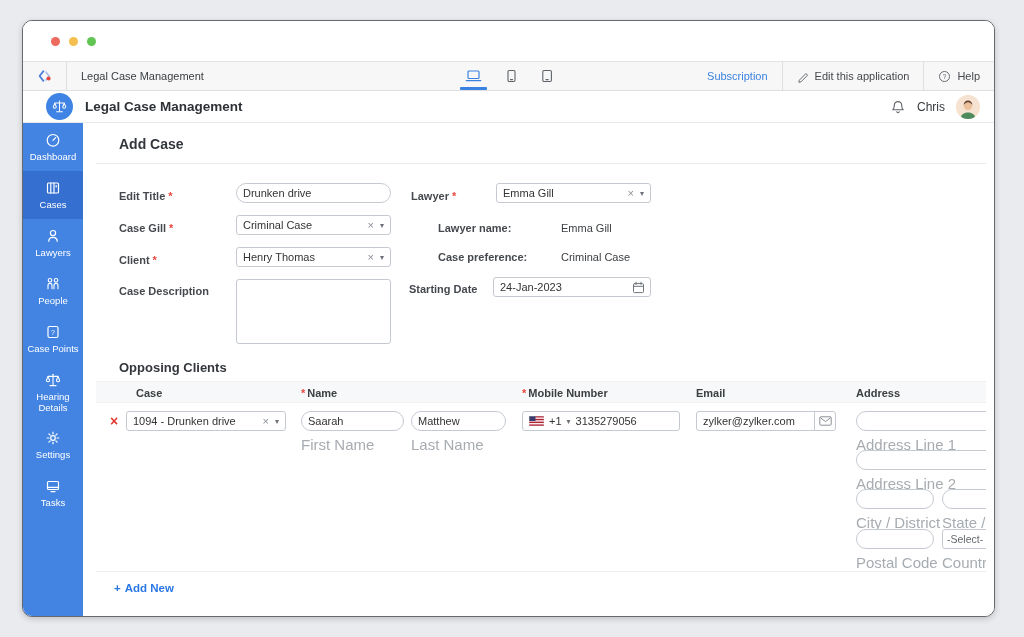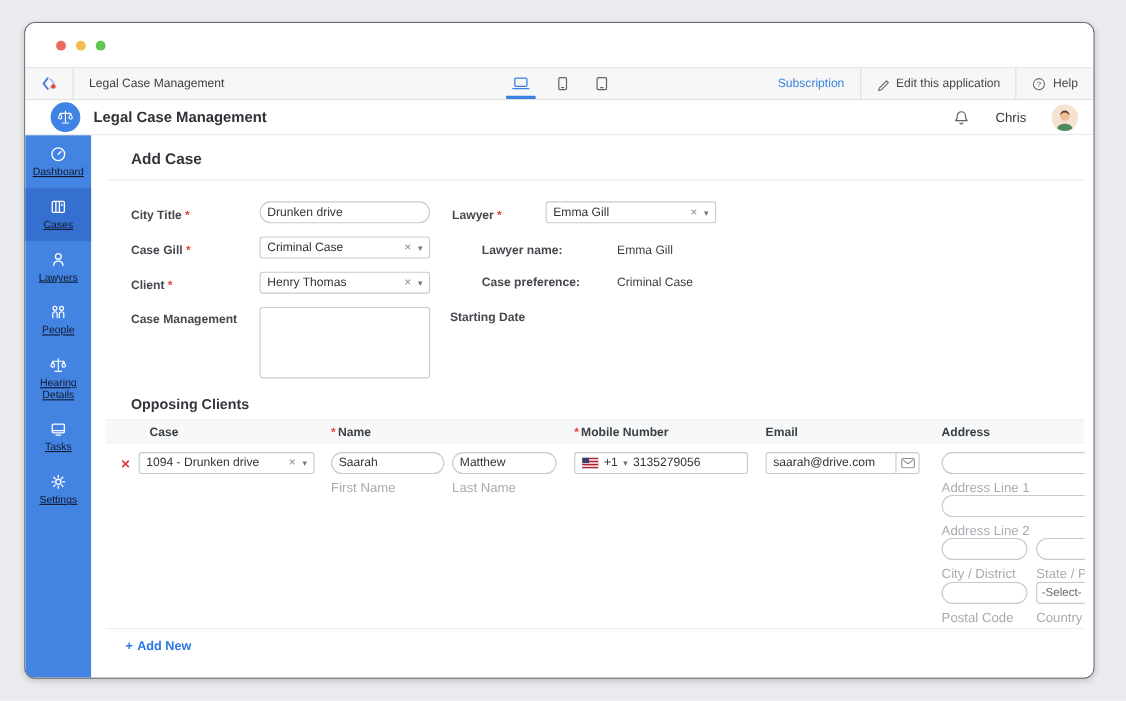--- a/index.html
+++ b/index.html
@@ -31,26 +31,26 @@
   .dev-btn { position:relative; height:100%; display:flex; align-items:center; padding:0 2px; cursor:pointer; }
   .dev-underline { position:absolute; left:-3px; right:-3px; bottom:0; height:3px; background:#3b82e0; border-radius:1px; }
   .tb-right { margin-left:auto; display:flex; align-items:stretch; }
   .tb-seg { display:flex; align-items:center; gap:6px; padding:0 14px; border-left:1px solid #dddfe1; cursor:pointer; }
   .tb-seg.first { border-left:none; color:#3b82e0; }
   
   .appheader { height:32px; background:#fff; border-bottom:1px solid #e7e8ea; display:flex; align-items:center;
     padding:0 14px 0 23px; gap:12px; flex:none; }
   .app-logo { width:27px; height:27px; border-radius:50%; background:#3f83e4; display:flex; align-items:center; justify-content:center; flex:none; }
   .app-name { font-size:13.5px; font-weight:bold; color:#2e3136; }
-  .appheader-right { margin-left:auto; display:flex; align-items:center; gap:23px; }
+  .appheader-right { margin-left:auto; display:flex; align-items:center; gap:11px; }
   .user-name { font-size:12px; color:#35383c; }
   .avatar { width:24px; height:24px; border-radius:50%; overflow:hidden; background:#f6e2d0; flex:none; cursor:pointer; }
   
   .bodyrow { flex:1; display:flex; min-height:0; }
-  .sidebar { width:60px; background:#4384e3; flex:none; display:flex; flex-direction:column; color:#0f172a;text-decoration:underline; }
+  .sidebar { width:60px; background:#4384e3; flex:none; display:flex; flex-direction:column; color:#ffffff; }
   .side-item { height:48px; display:flex; flex-direction:column; align-items:center; justify-content:center; gap:3px; cursor:pointer; }
   .side-item.tall { height:58px; }
   .side-item.active { background:#3570d0; }
   .side-label { font-size:9.5px; line-height:10.5px; text-align:center; }
   .main { flex:1; background:#fff; min-width:0; }
   .content { position:relative; margin-left:13px; width:890px; height:495px; overflow:hidden; }
   
   .addcase-header { position:absolute; left:0; top:0; width:890px; height:41px; border-bottom:1px solid #e9eaec; }
   .addcase-title { position:absolute; left:23px; top:13px; font-size:14px; font-weight:600; color:#33363b; }
   .lbl { position:absolute; font-size:11px; font-weight:600; color:#45494e; white-space:nowrap; }
@@ -62,21 +62,21 @@
     font-size:11px; color:#333; font-family:"Liberation Sans", sans-serif;
   }
   .inp { padding:0 6px; outline:none;border-radius:10px; }
   .selbox { display:flex; align-items:center; padding:0 6px; cursor:pointer; }
   .selbox .sel-val { flex:1; overflow:hidden; white-space:nowrap; }
   .sel-ctrl { color:#8a9096; display:flex; align-items:center; gap:6px; font-size:11px; }
   .sel-caret { font-size:8px; color:#6d7378; }
   .ta { position:absolute; border:1px solid #c5cad0; border-radius:3px; resize:none; outline:none;
     font-family:"Liberation Sans", sans-serif; font-size:11px; padding:4px 6px; }
   .databox { display:flex; align-items:center; }
-  .hint { position:absolute; font-size:12px; color:#a7acb1; white-space:nowrap; }
+  .hint { position:absolute; font-size:15px; color:#a7acb1; white-space:nowrap; }
   
   .opposing-title { position:absolute; left:23px; top:237px; font-size:13px; font-weight:bold; color:#33363b; }
   .thead { position:absolute; left:0; top:258px; width:890px; height:22px; background:#f7f8f9;
     border-top:1px solid #f0f1f2; border-bottom:1px solid #f0f1f2; }
   .th { position:absolute; top:0; line-height:22px; font-size:11px; font-weight:bold; color:#3c4043; white-space:nowrap; }
   .del-x { position:absolute; left:14px; top:290px; color:#e0392e; font-weight:bold; font-size:14px; line-height:16px; cursor:pointer; }
   .phone-box { left:426px; top:288px; width:158px; padding:0 6px; gap:5px; }
   .phone-num { font-size:11px; color:#333; }
   .email-box { left:600px; top:288px; width:140px; }
   .email-text { flex:1; padding:0 6px; font-size:11px; color:#333; overflow:hidden; white-space:nowrap; }
@@ -225,62 +225,71 @@
         <span>
           <svg width="18" height="18" viewBox="0 0 18 18" fill="none" stroke="#fff" stroke-width="1.1" stroke-linecap="round" stroke-linejoin="round">
             <circle cx="6" cy="5.3" r="1.8"></circle>
               <path d="M4 13.8 v-3.4 a2 2 0 0 1 4 0 v3.4"></path>
             <circle cx="12" cy="5.3" r="1.8"></circle>
               <path d="M10 13.8 v-3.4 a2 2 0 0 1 4 0 v3.4"></path>
           </svg>
         </span>
         <span class="side-label">People</span>
       </div>
+      <div class="side-item">
+        <span>
+          <svg width="18" height="18" viewBox="0 0 18 18" fill="none" stroke="#fff" stroke-width="1.2">
+            <rect x="4" y="3.5" width="10" height="11" rx="1.5"></rect>
+            <text x="9" y="11.6" font-size="7" text-anchor="middle" fill="#fff" stroke="none" font-family="sans-serif">?</text>
+          </svg>
+        </span>
+        <span class="side-label">Case Points</span>
+      </div>
       <div class="side-item tall">
         <span>
           <svg width="18" height="18" viewBox="0 0 18 18" fill="none" stroke="#fff" stroke-width="1.1" stroke-linecap="round" stroke-linejoin="round">
             <line x1="9" y1="3.2" x2="9" y2="13.4"></line>
               <line x1="6" y1="14.6" x2="12" y2="14.6"></line>
               <line x1="4" y1="5.4" x2="14" y2="5.4"></line>
             <path d="M2.4 9.2 L4 5.6 L5.6 9.2 M2.4 9.2 a1.6 1.6 0 0 0 3.2 0"></path>
             <path d="M12.4 9.2 L14 5.6 L15.6 9.2 M12.4 9.2 a1.6 1.6 0 0 0 3.2 0"></path>
           </svg>
         </span>
         <span class="side-label" style="width:52px;">Hearing Details</span>
       </div>
       <div class="side-item">
         <span>
           <svg width="18" height="18" viewBox="0 0 18 18" fill="none" stroke="#fff" stroke-width="1.2" stroke-linecap="round">
+            <circle cx="9" cy="9" r="2.3"></circle>
+            <path d="M9 3.2 V5 M9 13 V14.8 M3.2 9 H5 M13 9 H14.8 M4.9 4.9 L6.2 6.2 M11.8 11.8 L13.1 13.1 M13.1 4.9 L11.8 6.2 M6.2 11.8 L4.9 13.1"></path>
+          </svg>
+        </span>
+        <span class="side-label">Settings</span>
+      </div>
+      <div class="side-item">
+        <span>
+          <svg width="18" height="18" viewBox="0 0 18 18" fill="none" stroke="#fff" stroke-width="1.2" stroke-linecap="round">
             <rect x="3.5" y="4.5" width="11" height="8" rx="1"></rect>
               <line x1="3.5" y1="10.4" x2="14.5" y2="10.4"></line>
             <line x1="7" y1="14.6" x2="11" y2="14.6"></line>
           </svg>
         </span>
         <span class="side-label">Tasks</span>
       </div>
-      <div class="side-item">
-        <span>
-          <svg width="18" height="18" viewBox="0 0 18 18" fill="none" stroke="#fff" stroke-width="1.2" stroke-linecap="round">
-            <circle cx="9" cy="9" r="2.3"></circle>
-            <path d="M9 3.2 V5 M9 13 V14.8 M3.2 9 H5 M13 9 H14.8 M4.9 4.9 L6.2 6.2 M11.8 11.8 L13.1 13.1 M13.1 4.9 L11.8 6.2 M6.2 11.8 L4.9 13.1"></path>
-          </svg>
-        </span>
-        <span class="side-label">Settings</span>
-      </div>
     </nav>
 
     <main class="main">
       <div class="content">
 
         <div class="addcase-header">
           <span class="addcase-title">Add Case</span>
         </div>
 
         <span class="lbl" style="left:23px; top:67px;">
-          <span>City Title</span><span class="req">*</span>
+          <span>Edit Title</span><span class="req">*</span>
         </span>
         <input class="inp" style="left: 140px; top: 60px; width: 155px;" value="Drunken drive">
 
         <span class="lbl" style="left:23px; top:99px;">
           <span>Case Gill</span><span class="req">*</span>
         </span>
         <div class="selbox" style="left:140px; top:92px; width:155px;">
           <span class="sel-val">Criminal Case</span>
           <span class="sel-ctrl">
               <span>×</span>
@@ -292,41 +301,52 @@
           <span>Client</span><span class="req">*</span>
         </span>
         <div class="selbox" style="left:140px; top:124px; width:155px;">
           <span class="sel-val">Henry Thomas</span>
           <span class="sel-ctrl">
               <span>×</span>
               <span class="sel-caret">▾</span>
             </span>
         </div>
 
-        <span class="lbl" style="left:23px; top:162px;">Case Management</span>
+        <span class="lbl" style="left:23px; top:162px;">Case Description</span>
         <textarea class="ta" style="left: 140px; top: 156px; width: 155px; height: 65px;"></textarea>
 
         <span class="lbl" style="left:315px; top:67px;">
           <span>Lawyer</span><span class="req">*</span>
         </span>
         <div class="selbox" style="left:400px; top:60px; width:155px;">
           <span class="sel-val">Emma Gill</span>
           <span class="sel-ctrl">
               <span>×</span>
               <span class="sel-caret">▾</span>
             </span>
         </div>
 
         <span class="lbl" style="left:342px; top:99px;">Lawyer name:</span>
         <span class="val" style="left:465px; top:99px;">Emma Gill</span>
 
         <span class="lbl" style="left:342px; top:128px;">Case preference:</span>
         <span class="val" style="left:465px; top:128px;">Criminal Case</span>
 
         <span class="lbl" style="left:313px; top:160px; font-weight:600;">Starting Date</span>
+        <div class="databox date-box">
+          <span class="date-text">24-Jan-2023</span>
+          <span class="date-iconseg">
+            <svg width="13" height="13" viewBox="0 0 13 13" fill="none" stroke="#70757a" stroke-width="1" stroke-linecap="round">
+              <rect x="1.5" y="2.6" width="10" height="9" rx="1"></rect>
+                <line x1="1.5" y1="5.3" x2="11.5" y2="5.3"></line>
+              <line x1="4" y1="1.2" x2="4" y2="3.4"></line>
+                <line x1="9" y1="1.2" x2="9" y2="3.4"></line>
+            </svg>
+          </span>
+        </div>
 
         <span class="opposing-title">Opposing Clients</span>
 
         <div class="thead">
           <span class="th" style="left:40px;">Case</span>
           <span class="th" style="left:205px;">
             <span class="req pre">*</span><span>Name</span>
           </span>
           <span class="th" style="left:426px;">
             <span class="req pre">*</span><span>Mobile Number</span>
@@ -363,21 +383,21 @@
               <rect width="6.5" height="5" fill="#3c3b6e"></rect>
               <rect width="15" height="10" fill="none" stroke="#c9cdd1" stroke-width="0.6"></rect>
             </svg>
           </span>
           <span class="phone-num">+1</span>
           <span class="sel-caret">▾</span>
           <span class="phone-num">3135279056</span>
         </div>
 
         <div class="databox email-box">
-          <span class="email-text">saarah@drive.com</span>
+          <span class="email-text">zylker@zylker.com</span>
           <span class="email-iconseg">
             <svg width="13" height="10" viewBox="0 0 13 10" fill="none" stroke="#8a9096" stroke-width="1" stroke-linejoin="round">
               <rect x="0.8" y="0.8" width="11.4" height="8.4" rx="1"></rect>
                 <path d="M1.5 1.8 L6.5 5.6 L11.5 1.8"></path>
             </svg>
           </span>
         </div>
 
         <input class="inp" style="left: 760px; top: 288px; width: 225px;">
         <span class="hint" style="left:760px; top:313px;">Address Line 1</span>

